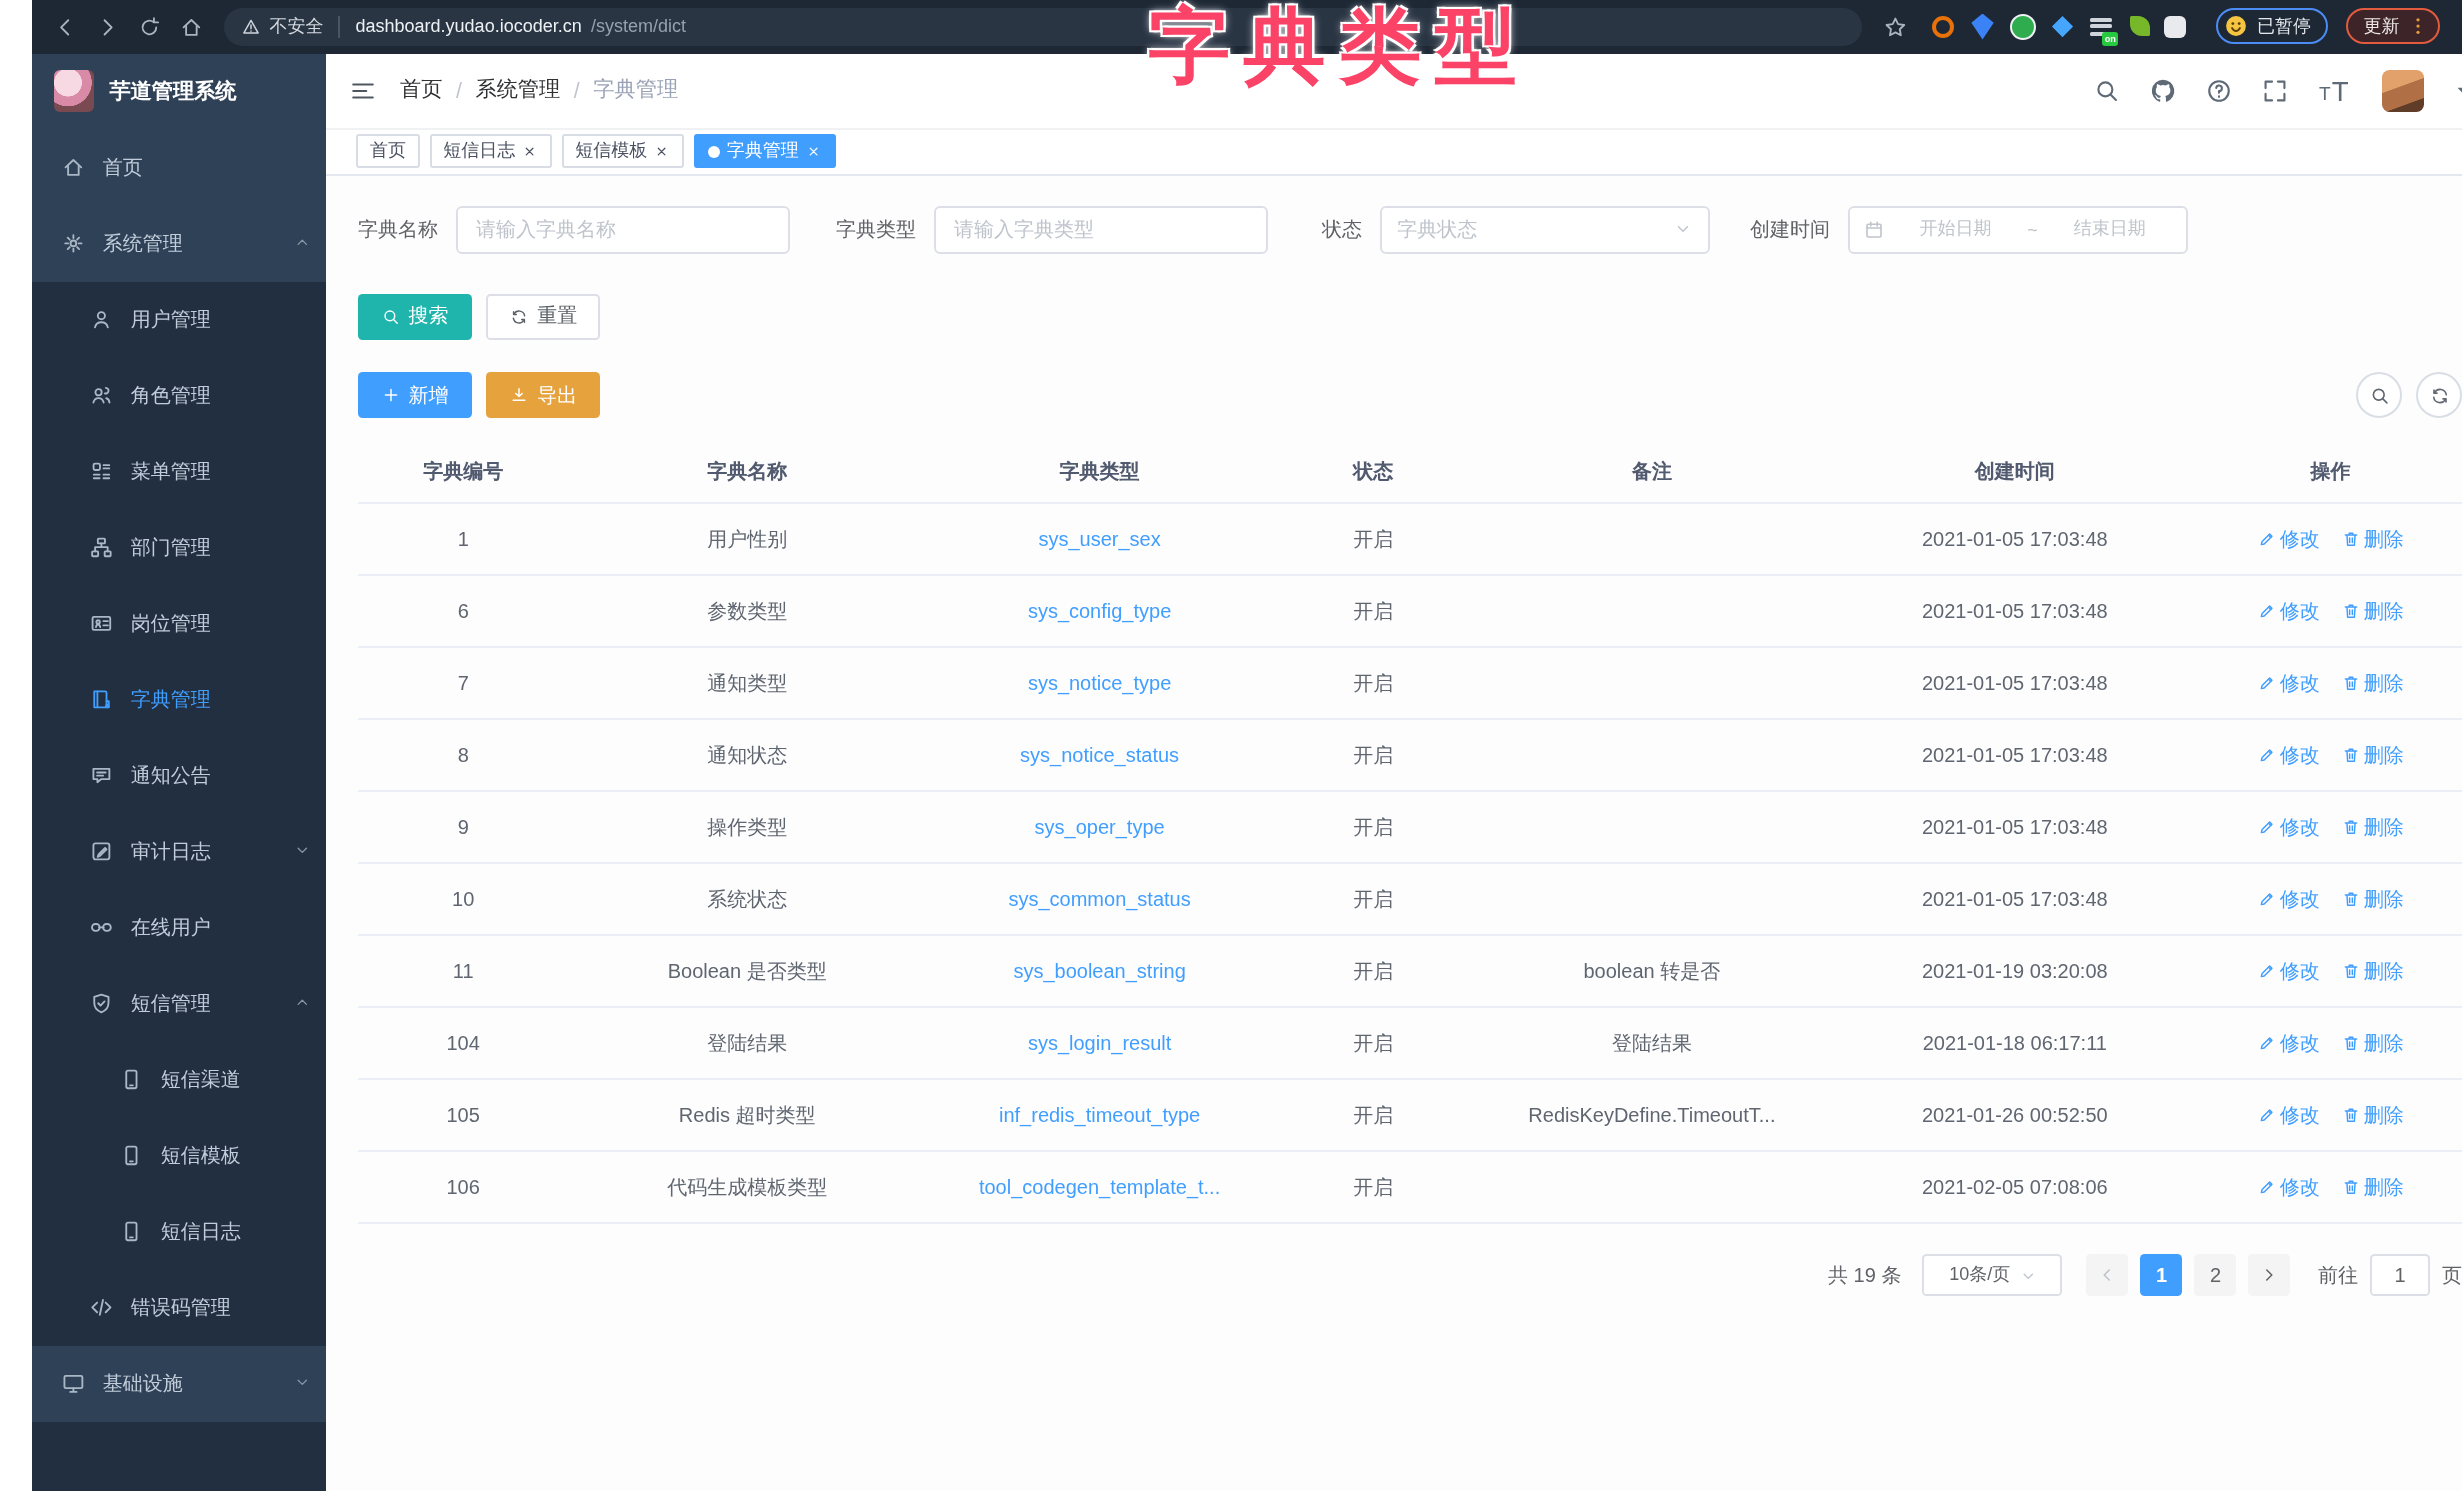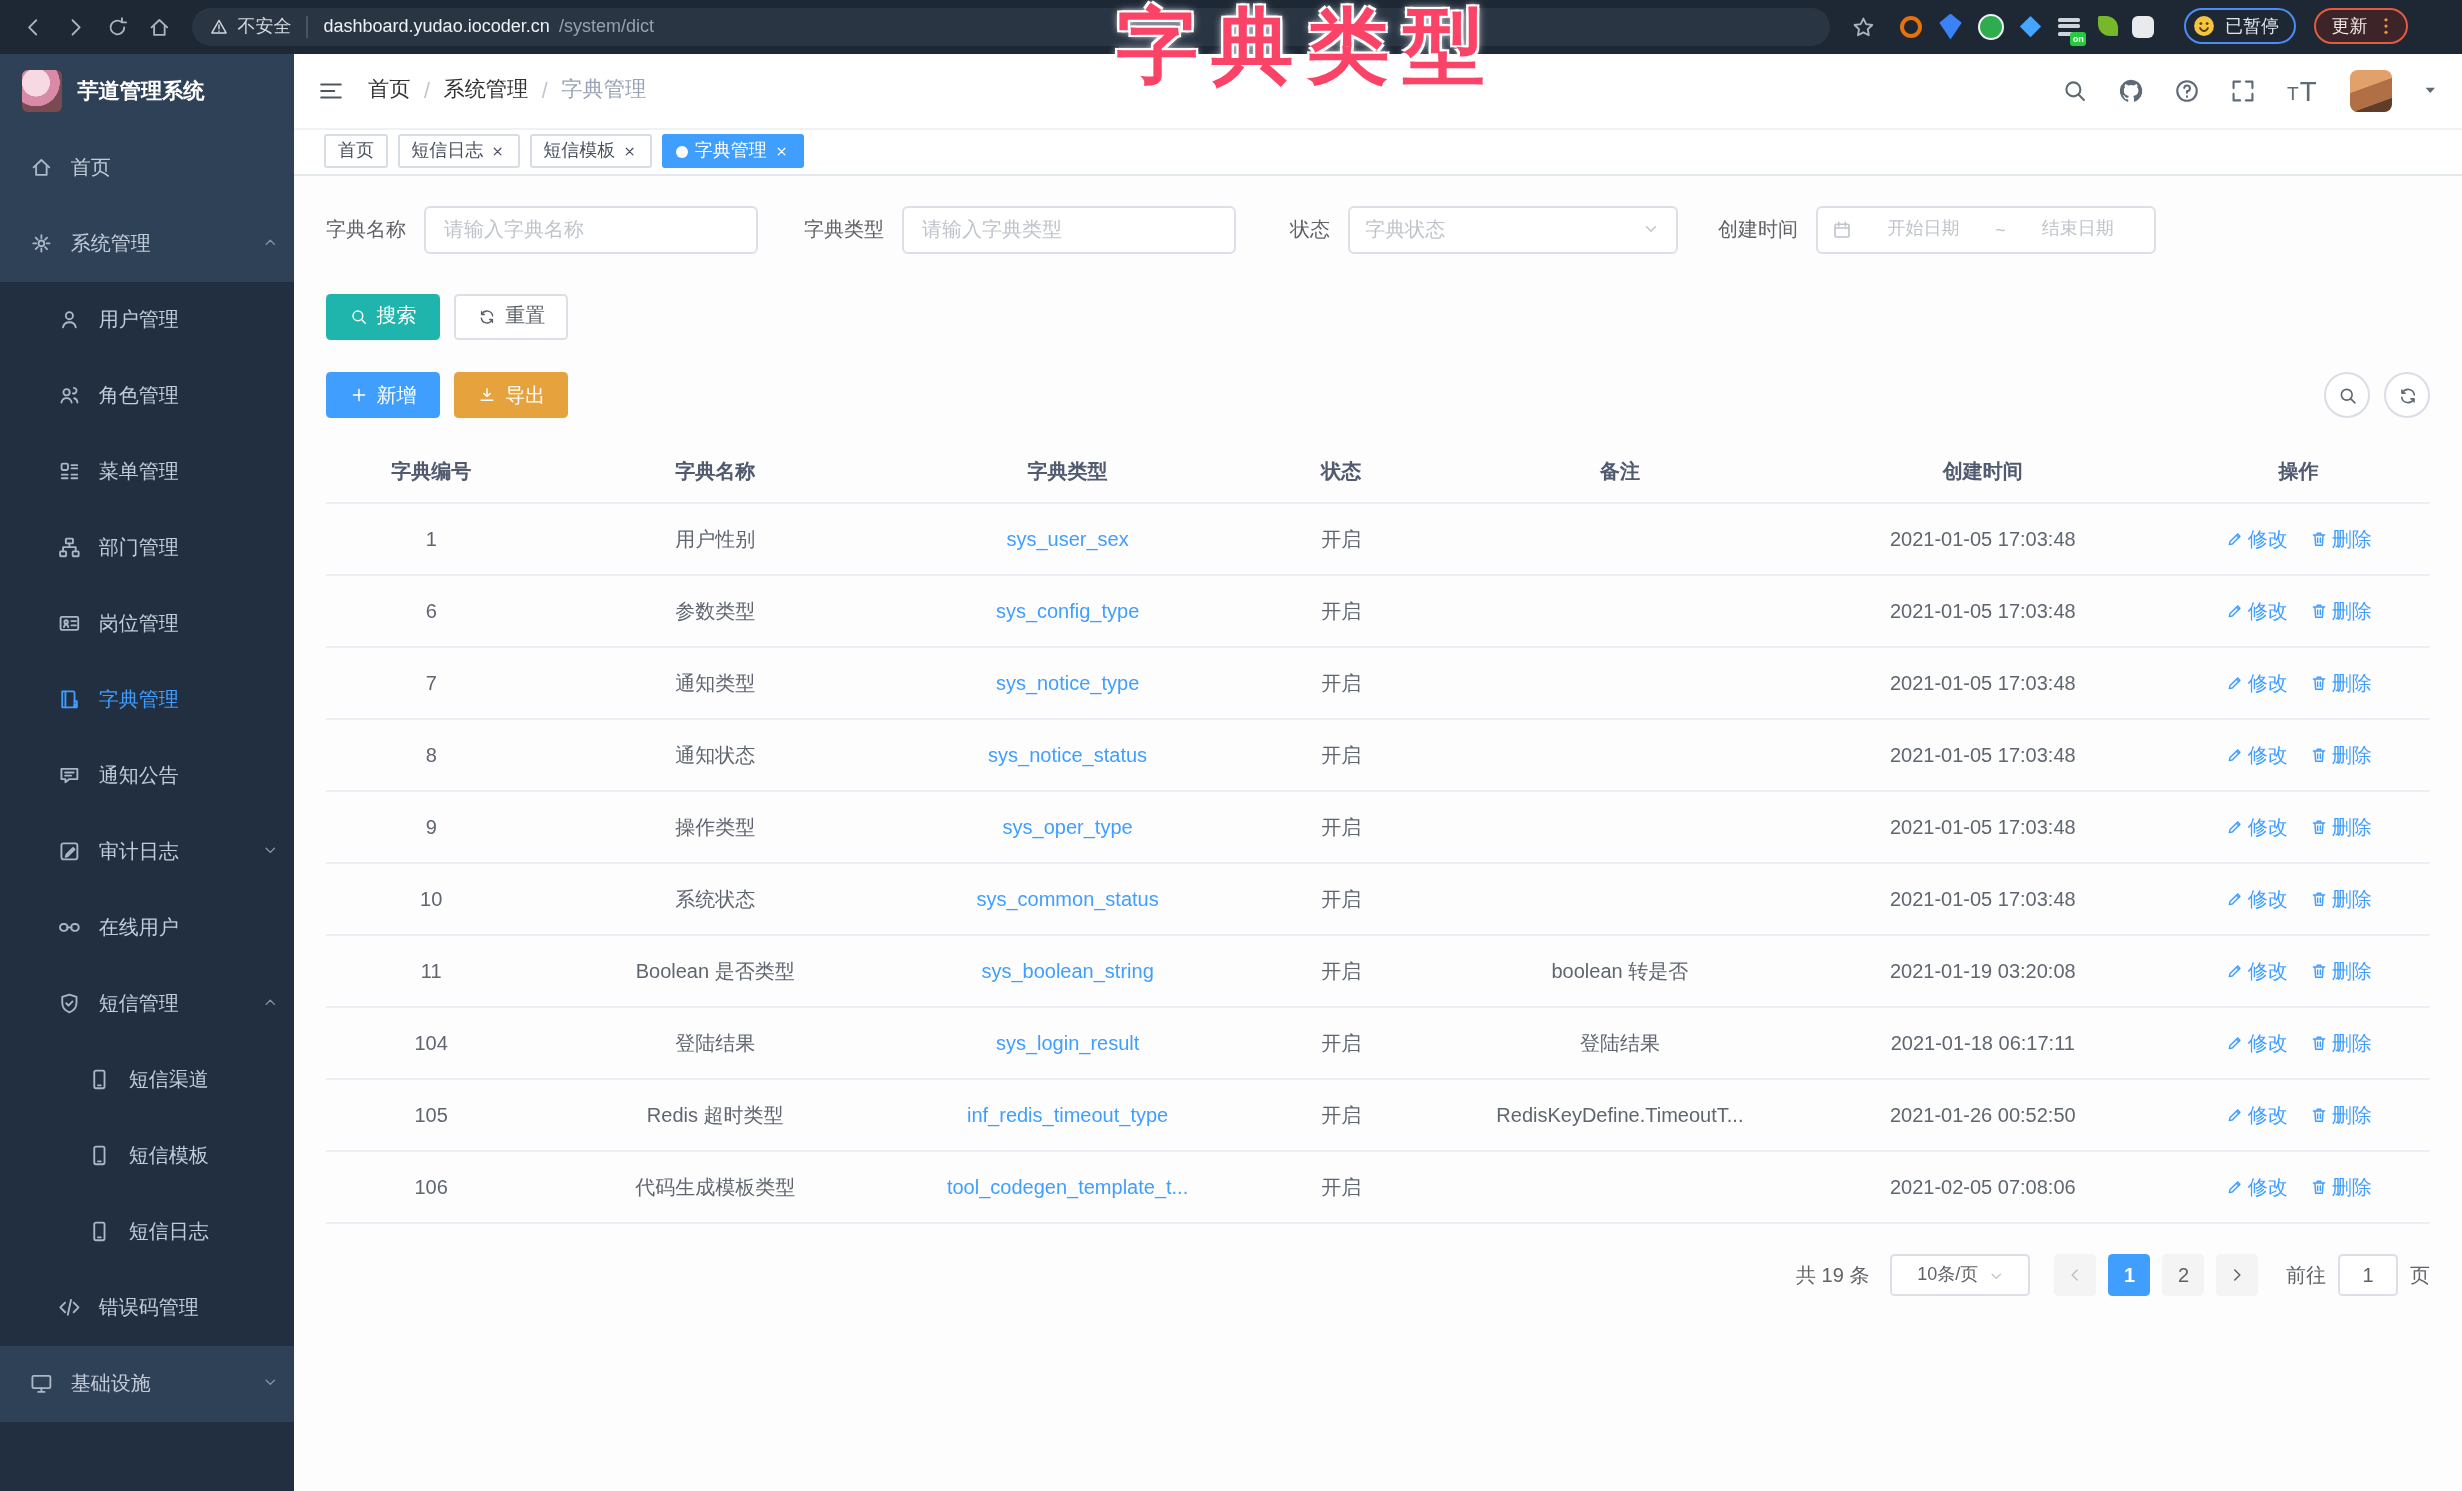--- a/index.html
+++ b/index.html
@@ -1,17 +1,17 @@
 <!DOCTYPE html>
 <html style="font-size:12px"><head>
 <meta charset="utf-8">
 <style>
   html,body{margin:0;padding:0;background:#111;}
   *{box-sizing:border-box;font-family:"Liberation Sans","DejaVu Sans",sans-serif;}
-  .stage{width:2462px;height:1491px;overflow:hidden;position:relative;background:#fff;}
+  .stage{width:2462px;height:1491px;overflow:hidden;position:relative;background:#fff;padding-left:32px;}
   .viewport{width:1231px;height:746px;transform:scale(2);transform-origin:0 0;position:relative;background:#fff;}
 
   .ic{display:inline-flex;align-items:center;justify-content:center;}
   .ic svg{width:1em;height:1em;stroke:currentColor;fill:none;stroke-width:1.3;stroke-linecap:round;stroke-linejoin:round;display:block;}
 
   
   .browser-bar{height:26.6px;background:#1e2835;display:flex;align-items:center;padding:0 7.6px;gap:3px;}
   .bicon{width:18px;height:18px;border-radius:50%;color:#aab3bf;font-size:11.4px;display:inline-flex;align-items:center;justify-content:center;flex:0 0 auto;cursor:pointer;}
   .url-pill{flex:1 1 auto;max-width:819px;height:19px;background:#2a3544;border-radius:10px;display:flex;align-items:center;padding:0 9px;margin:0 4.6px;color:#dbe0e6;font-size:9px;gap:4.6px;overflow:hidden;}
   .url-pill .warn{color:#cfd5dc;font-size:9px;}

